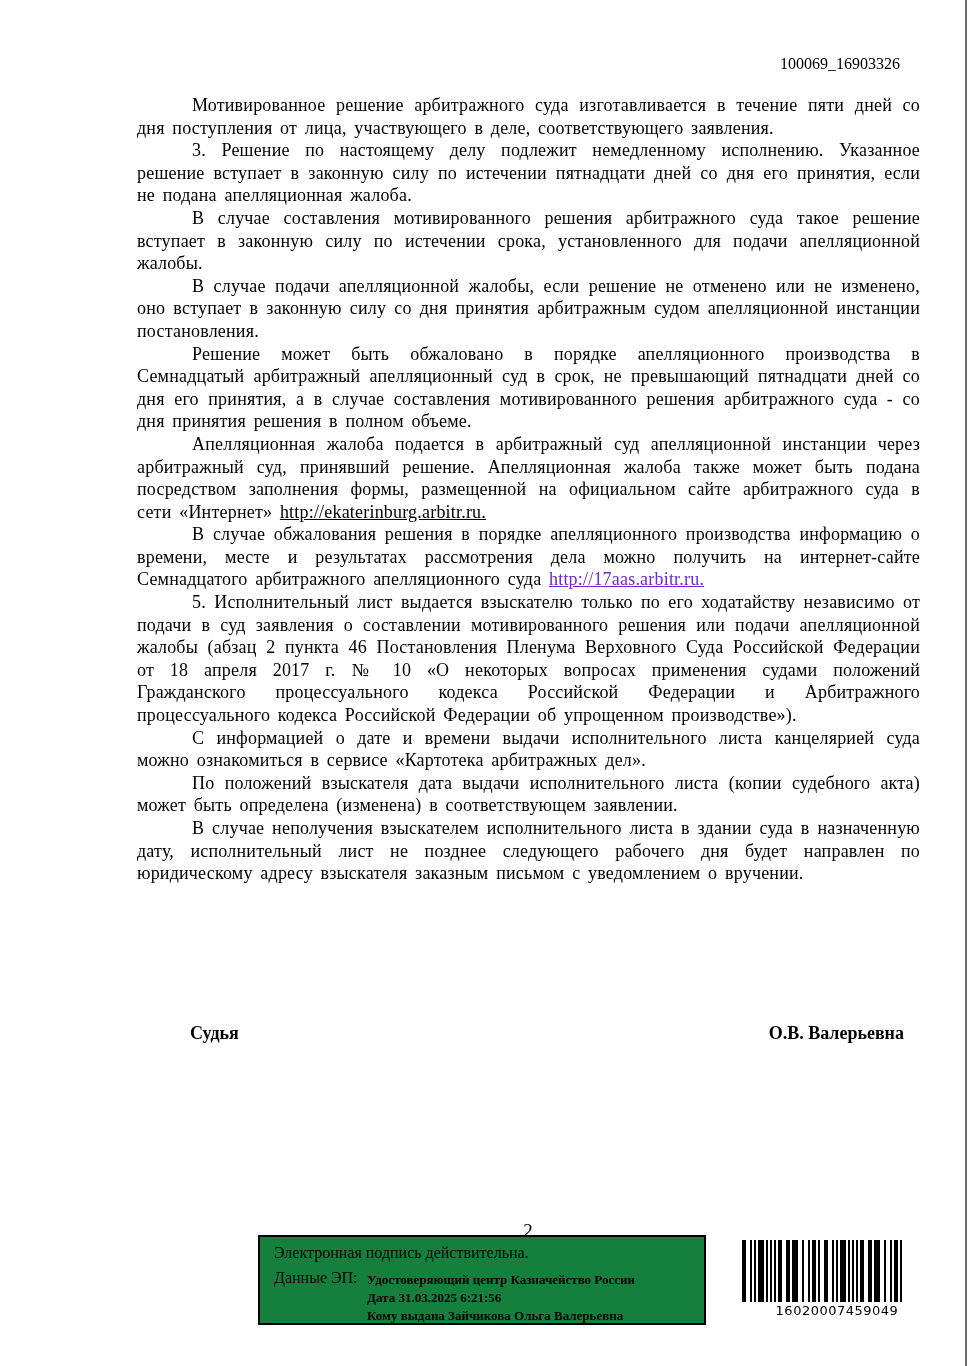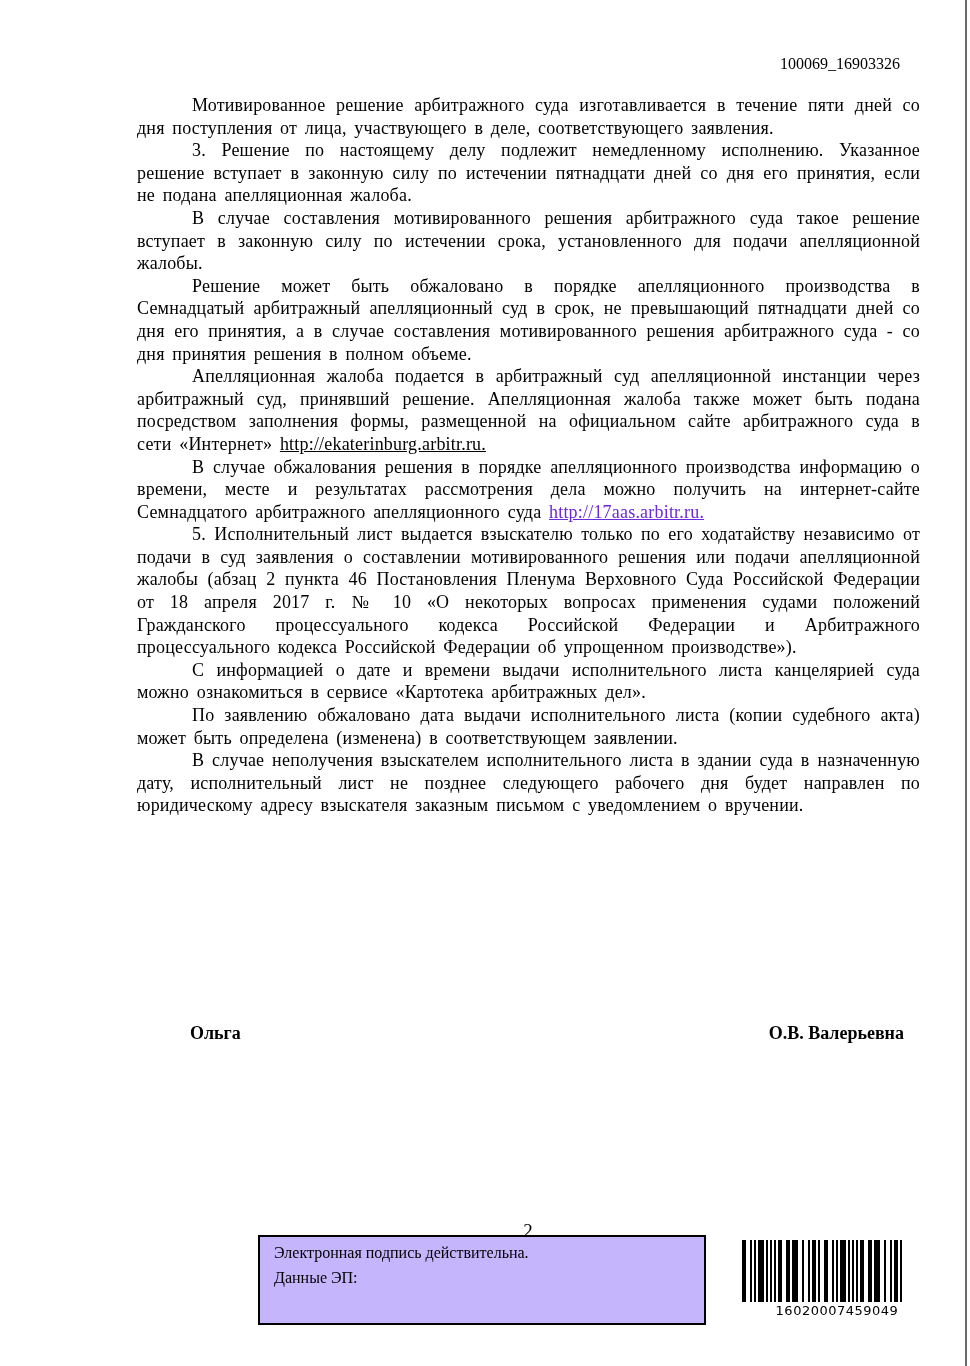--- a/index.html
+++ b/index.html
@@ -48,21 +48,21 @@
     width: 60px;
     text-align: center;
     font-size: 19px;
     z-index: 3;
   }
   .stamp-box {
     position: absolute;
     left: 258px; top: 1235px;
     width: 444px; height: 86px;
     border: 2px solid #000;
-    background: #c4b5fd;
+    background: #15803d;
     z-index: 1;
   }
   .stamp-line1 {
     position: absolute;
     left: 14px; top: 7px;
     font-size: 16px;
   }
   .stamp-label {
     position: absolute;
     left: 14px; top: 32px;
@@ -109,39 +109,45 @@
 </style>
 </head>
 <body>
 
 <div class="doc-number">100069_16903326</div>
 
 <div class="body-text" id="body-text">
     <p class="para indent"><span>Мотивированное решение арбитражного суда изготавливается в течение пяти дней со дня поступления от лица, участвующего в деле, соответствующего заявления.</span></p>
     <p class="para indent"><span>3. Решение по настоящему делу подлежит немедленному исполнению. Указанное решение вступает в законную силу по истечении пятнадцати дней со дня его принятия, если не подана апелляционная жалоба.</span></p>
     <p class="para indent"><span>В случае составления мотивированного решения арбитражного суда такое решение вступает в законную силу по истечении срока, установленного для подачи апелляционной жалобы.</span></p>
+    <p class="para indent"><span>В случае подачи апелляционной жалобы, если решение не отменено или не изменено, оно вступает в законную силу со дня принятия арбитражным судом апелляционной инстанции постановления.</span></p>
     <p class="para indent"><span>Решение может быть обжаловано в порядке апелляционного производства в Семнадцатый арбитражный апелляционный суд в срок, не превышающий пятнадцати дней со дня его принятия, а в случае составления мотивированного решения арбитражного суда - со дня принятия решения в полном объеме.</span></p>
     <p class="para indent"><span>Апелляционная жалоба подается в арбитражный суд апелляционной инстанции через арбитражный суд, принявший решение. Апелляционная жалоба также может быть подана посредством заполнения формы, размещенной на официальном сайте арбитражного суда в сети «Интернет» </span><span class="link dark">http://ekaterinburg.arbitr.ru.</span></p>
     <p class="para indent"><span>В случае обжалования решения в порядке апелляционного производства информацию о времени, месте и результатах рассмотрения дела можно получить на интернет-сайте Семнадцатого арбитражного апелляционного суда </span><span class="link blue">http://17aas.arbitr.ru.</span></p>
     <p class="para indent"><span>5. Исполнительный лист выдается взыскателю только по его ходатайству независимо от подачи в суд заявления о составлении мотивированного решения или подачи апелляционной жалобы (абзац 2 пункта 46 Постановления Пленума Верховного Суда Российской Федерации  от 18 апреля 2017 г. № 10 «О некоторых вопросах применения судами положений Гражданского процессуального кодекса Российской Федерации и Арбитражного процессуального кодекса Российской Федерации об упрощенном производстве»).</span></p>
     <p class="para indent"><span>С информацией о дате и времени выдачи исполнительного листа канцелярией суда можно ознакомиться в сервисе «Картотека арбитражных дел».</span></p>
-    <p class="para indent"><span>По заявлению обжаловано дата выдачи исполнительного листа (копии судебного акта) может быть определена (изменена) в соответствующем заявлении.</span></p>
+    <p class="para indent"><span>По положений взыскателя дата выдачи исполнительного листа (копии судебного акта) может быть определена (изменена) в соответствующем заявлении.</span></p>
     <p class="para indent"><span>В случае неполучения  взыскателем исполнительного листа в здании суда в назначенную дату, исполнительный лист не позднее следующего рабочего дня будет направлен по юридическому адресу взыскателя заказным письмом с уведомлением о вручении.</span></p>
   </div>
 
 <div class="signature-row">
-  <span class="signature-role">Ольга</span>
+  <span class="signature-role">Судья</span>
   <span class="signature-name">О.В. Валерьевна</span>
 </div>
 
 <div class="page-number">2</div>
 
 <div class="stamp-box">
   <div class="stamp-line1">Электронная подпись действительна.</div>
   <div class="stamp-label">Данные ЭП:</div>
+  <div class="stamp-details">
+    <div class="stamp-detail-line">Удостоверяющий центр Казначейство России</div>
+    <div class="stamp-detail-line">Дата 31.03.2025 6:21:56</div>
+    <div class="stamp-detail-line">Кому выдана Зайчикова Ольга Валерьевна</div>
+  </div>
 </div>
 
 <div class="barcode-wrap">
   <div class="barcode-bars" id="barcode-bars">
       <div class="bar" style="width: 4px;"></div>
       <div class="gap" style="width: 4px;"></div>
       <div class="bar" style="width: 2px;"></div>
       <div class="gap" style="width: 2px;"></div>
       <div class="bar" style="width: 2px;"></div>
       <div class="gap" style="width: 2px;"></div>

